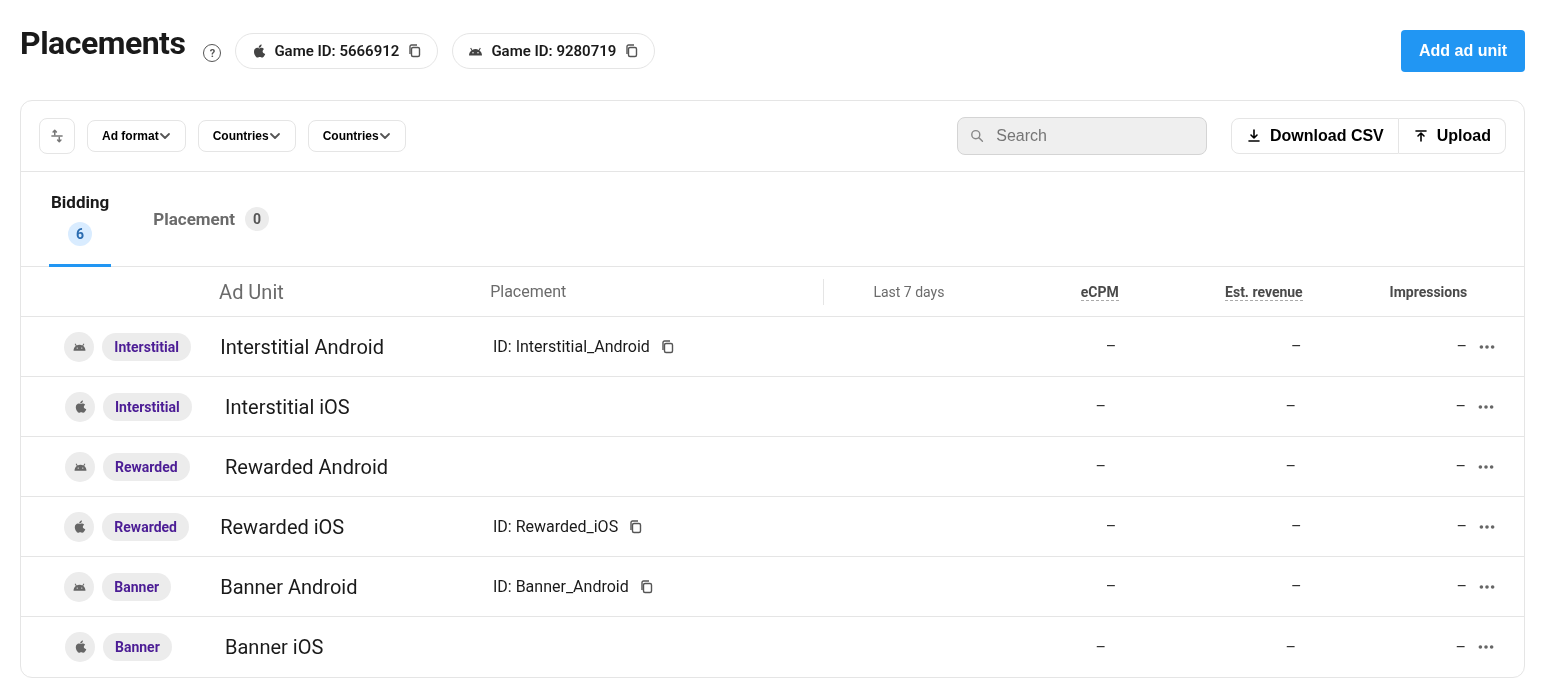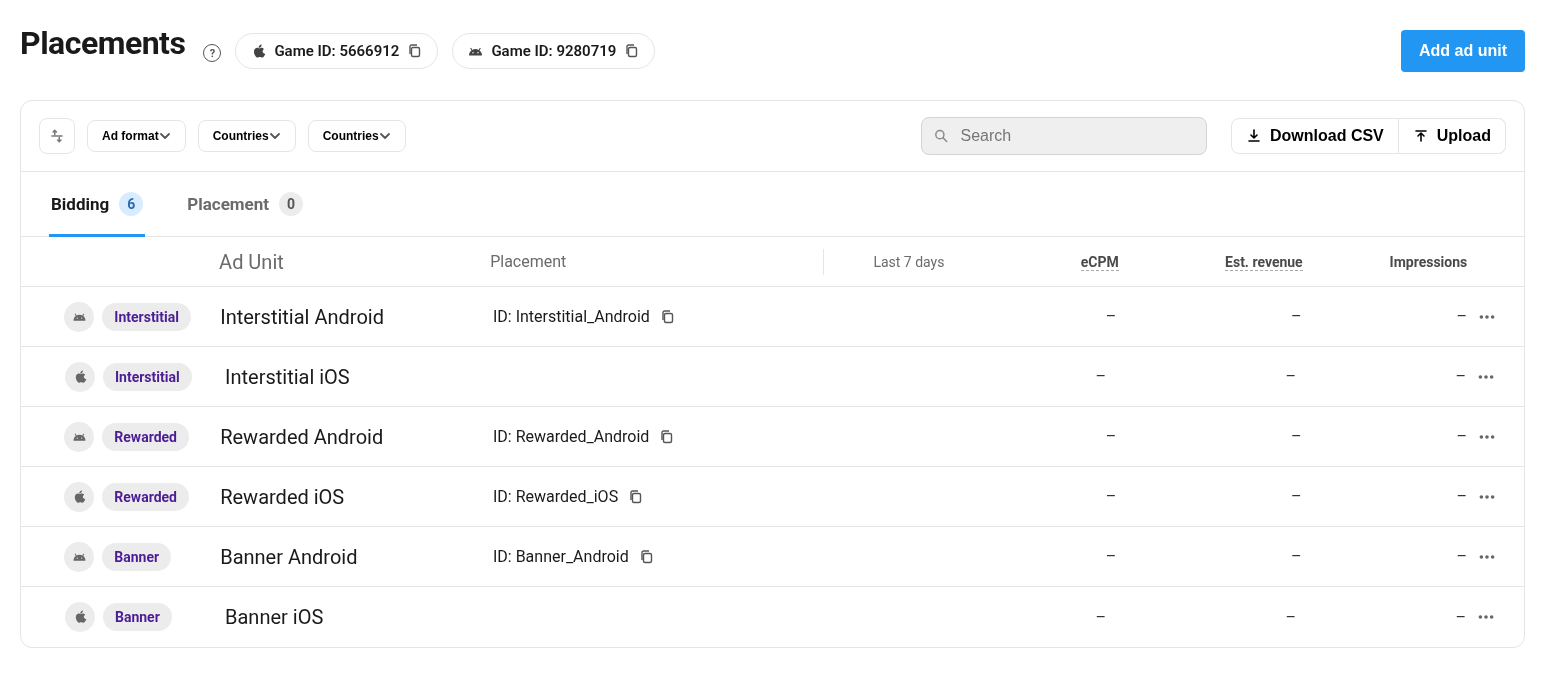--- a/index.html
+++ b/index.html
@@ -55,41 +55,41 @@
     background:#fff;display:flex;align-items:center;justify-content:center;cursor:pointer;color:#777;
   }
   .dropdown{
     display:inline-flex;align-items:center;gap:0;
     border:1px solid var(--border);border-radius:8px;
     padding:8px 14px;font-size:12px;font-weight:600;background:#fff;cursor:pointer;
   }
   .chev{width:12px;height:12px;color:#555;}
   .search-wrap{
     display:flex;align-items:center;gap:10px;background:#efefef;border:1px solid #d4d4d4;
-    border-radius:8px;padding:8px 12px;width:286px;cursor:text;
+    border-radius:8px;padding:8px 12px;width:250px;cursor:text;
   }
   .search-wrap svg{color:#888;}
   .search-wrap input{
     border:none;outline:none;background:transparent;font-size:16px;width:100%;color:#333;
   }
   .outline-btn{
     display:inline-flex;align-items:center;gap:8px;font-size:16px;font-weight:700;
     border:1px solid var(--border);border-radius:8px;padding:8px 14px;background:#fff;cursor:pointer;
   }
   .btn-group{display:flex;gap:0;}
   .btn-group .outline-btn:first-child{border-top-right-radius:0;border-bottom-right-radius:0;margin-left:12px;}
   .btn-group .outline-btn:last-child{border-top-left-radius:0;border-bottom-left-radius:0;border-left:none;}
 
   
   .tabs{display:flex;gap:40px;padding:0 28px;border-bottom:1px solid var(--border);}
   .tab{
     display:flex;align-items:center;gap:10px;padding:20px 2px 18px;font-size:17px;font-weight:700;
     color:var(--muted);border-bottom:3px solid transparent;cursor:pointer;margin-bottom:-1px;
   }
-  .tab.active{color:var(--text);border-bottom-color:var(--blue);}
+  .tab.active{color:var(--text);border-bottom-color:var(--blue);flex-direction:column;}
   .tab .count{
     display:inline-flex;align-items:center;justify-content:center;
     min-width:24px;height:24px;padding:0 6px;border-radius:12px;font-size:14px;font-weight:700;
     background:var(--chip-bg);color:#555;
   }
   .tab.active .count{background:var(--badge-blue-bg);color:var(--badge-blue-txt);}
 
   
   .thead,.trow{display:flex;align-items:center;padding:0 18px;}
   .thead{height:50px;font-size:14px;color:var(--muted);border-bottom:1px solid var(--border);}
@@ -329,26 +329,20 @@
         <div class="col-handle"><span class="status-dot"></span></div>
         <div class="col-icons">
           <span class="platform-circle">
             <svg width="15" height="11" viewBox="0 0 15 12">
               <use href="#svg-android"></use>
             </svg>
           </span>
           <span class="format-chip">Rewarded</span>
         </div>
         <div class="col-adunit">Rewarded Android</div>
-        <div class="col-placement">
-          <span>ID: Rewarded_Android</span>
-          <svg class="copy-icon" width="16" height="16" viewBox="0 0 16 16">
-            <use href="#svg-copy"></use>
-          </svg>
-        </div>
         <div class="spacer"></div>
         <div class="col-days"></div>
         <div class="col-ecpm value-cell">–</div>
         <div class="col-rev value-cell">–</div>
         <div class="col-imp value-cell">–</div>
         <div class="col-actions">
           <span class="more-btn">
             <svg width="18" height="18" viewBox="0 0 16 16">
               <use href="#svg-more"></use>
             </svg>

